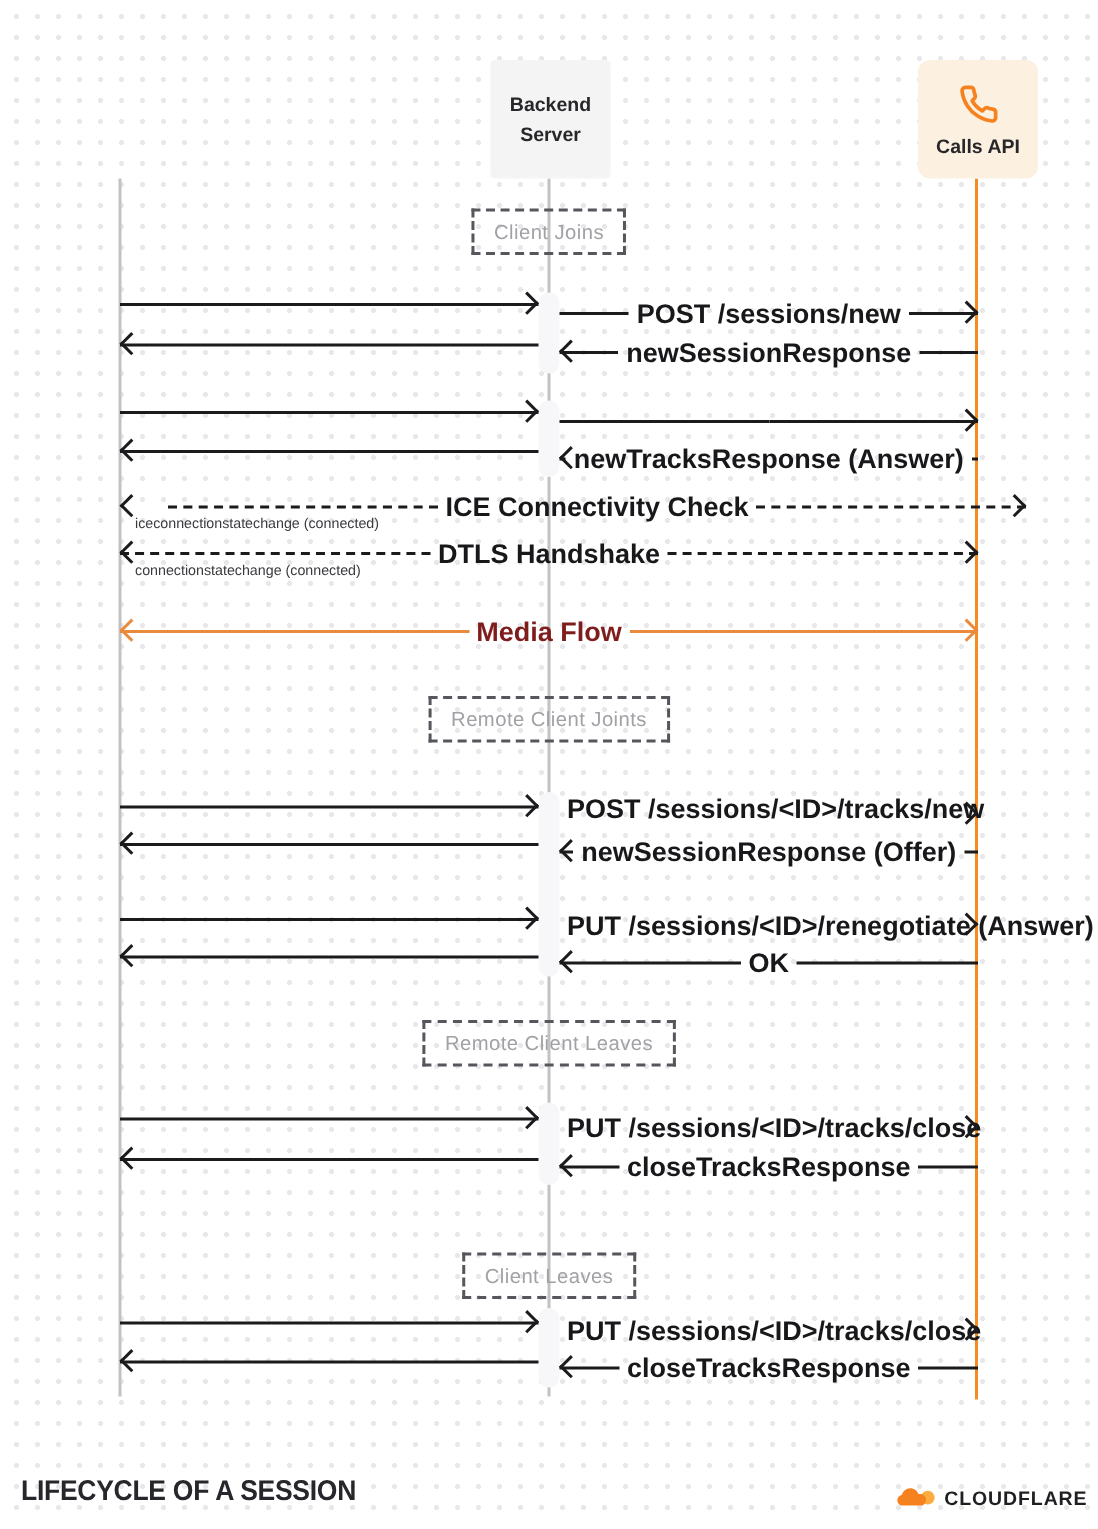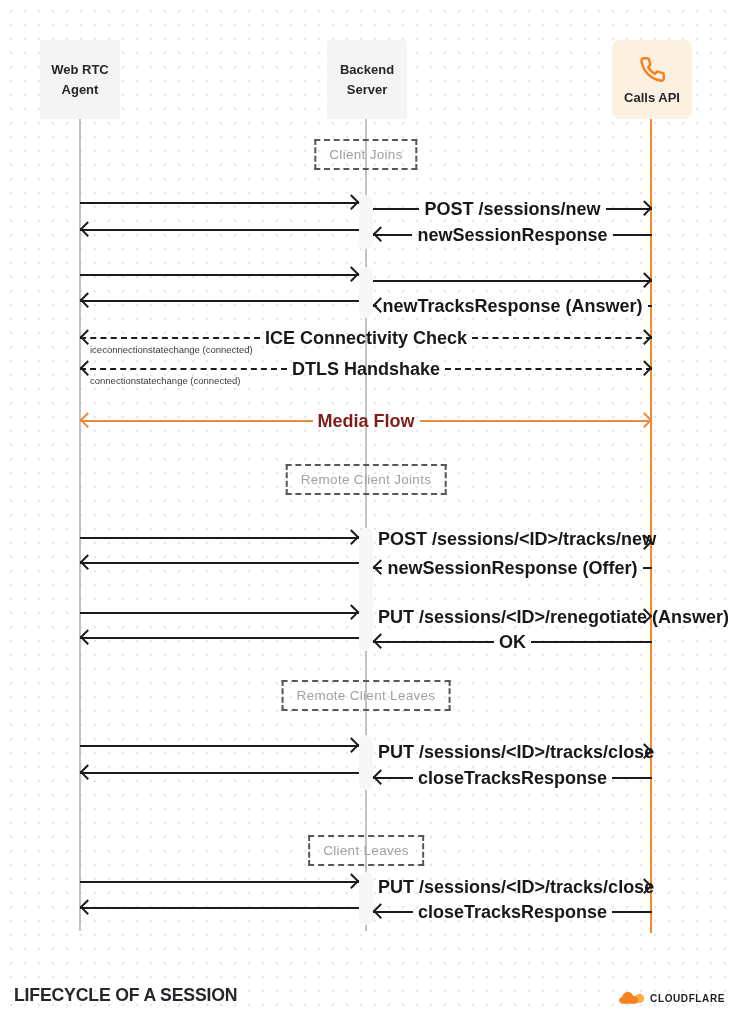--- a/index.html
+++ b/index.html
@@ -38,21 +38,21 @@
   .msg .hd-l{left:2px;transform:translate(0,-58%) rotate(-135deg);}
   .msg.orange .ln{border-color:#E98A3C;}
   .msg.orange .lbl{color:#7f1d1d;}
   .msg.orange .hd{border-color:#E98A3C;}
   .sub{position:absolute;font-size:9.5px;color:#3A3A3E;white-space:nowrap;}
   .title{
     position:absolute;left:14px;top:984px;font-weight:700;font-size:19px;color:#26262B;
     letter-spacing:-0.2px;transform:scaleX(.93);transform-origin:left top;white-space:nowrap;
   }
   .brand{position:absolute;right:7px;top:990px;display:flex;align-items:center;gap:3px;}
-  .brand-name{font-weight:700;font-size:10px;letter-spacing:.6px;color:#1F1F23;}
+  .brand-name{font-weight:700;font-size:13px;letter-spacing:.6px;color:#1F1F23;}
   .bottom-strip{position:absolute;left:0;right:0;bottom:0;height:9px;background:#fff;}
 </style>
 </head>
 <body>
 
 <div id="canvas">
 
   <div class="lifeline" style="left:79px"></div>
   <div class="lifeline" style="left:365px"></div>
   <div class="lifeline orange" style="left:650px"></div>
@@ -99,21 +99,21 @@
       <div class="msg" style="left: 80px; width: 279px; top: 294px;">
         <div class="ln"></div>
         <div class="hd hd-l"></div>
       </div>
       <div class="msg" style="left: 373px; width: 279px; top: 299px; text-align: right;">
         <div class="ln"></div>
         <div class="lbl">newTracksResponse (Answer)</div>
         <div class="ln"></div>
         <div class="hd hd-l"></div>
       </div>
-      <div class="msg dashed" style="left: 80px; width: 572px; top: 331px;">
+      <div class="msg dashed" style="left: 80px; width: 572px; top: 331px; padding-left: 32px;">
         <div class="ln"></div>
         <div class="lbl">ICE Connectivity Check</div>
         <div class="ln"></div>
         <div class="hd hd-l"></div>
         <div class="hd hd-r"></div>
       </div>
       <div class="sub" style="left: 90px; top: 344px;">iceconnectionstatechange (connected)</div>
       <div class="msg dashed" style="left: 80px; width: 572px; top: 362px;">
         <div class="ln"></div>
         <div class="lbl">DTLS Handshake</div>
@@ -204,24 +204,20 @@
         <div class="hd hd-l"></div>
       </div>
       <div class="msg" style="left: 373px; width: 279px; top: 905px;">
         <div class="ln"></div>
         <div class="lbl">closeTracksResponse</div>
         <div class="ln"></div>
         <div class="hd hd-l"></div>
       </div>
     </div>
 
-  <div class="actor" style="left:40px">
-    <span>Web RTC
-Agent</span>
-  </div>
   <div class="actor" style="left:327px">
     <span>Backend
 Server</span>
   </div>
   <div class="actor calls" style="left:612px">
     <svg class="phone" viewBox="0 0 24 24" fill="none" stroke="#F6821F" stroke-width="2.2" stroke-linecap="round" stroke-linejoin="round">
       <path d="M22 16.92v3a2 2 0 0 1-2.18 2 19.79 19.79 0 0 1-8.63-3.07 19.5 19.5 0 0 1-6-6 19.79 19.79 0 0 1-3.07-8.67A2 2 0 0 1 4.11 2h3a2 2 0 0 1 2 1.72 12.84 12.84 0 0 0 .7 2.81 2 2 0 0 1-.45 2.11L8.09 9.91a16 16 0 0 0 6 6l1.27-1.27a2 2 0 0 1 2.11-.45 12.84 12.84 0 0 0 2.81.7A2 2 0 0 1 22 16.92z"></path>
     </svg>
     <span>Calls API</span>
   </div>

